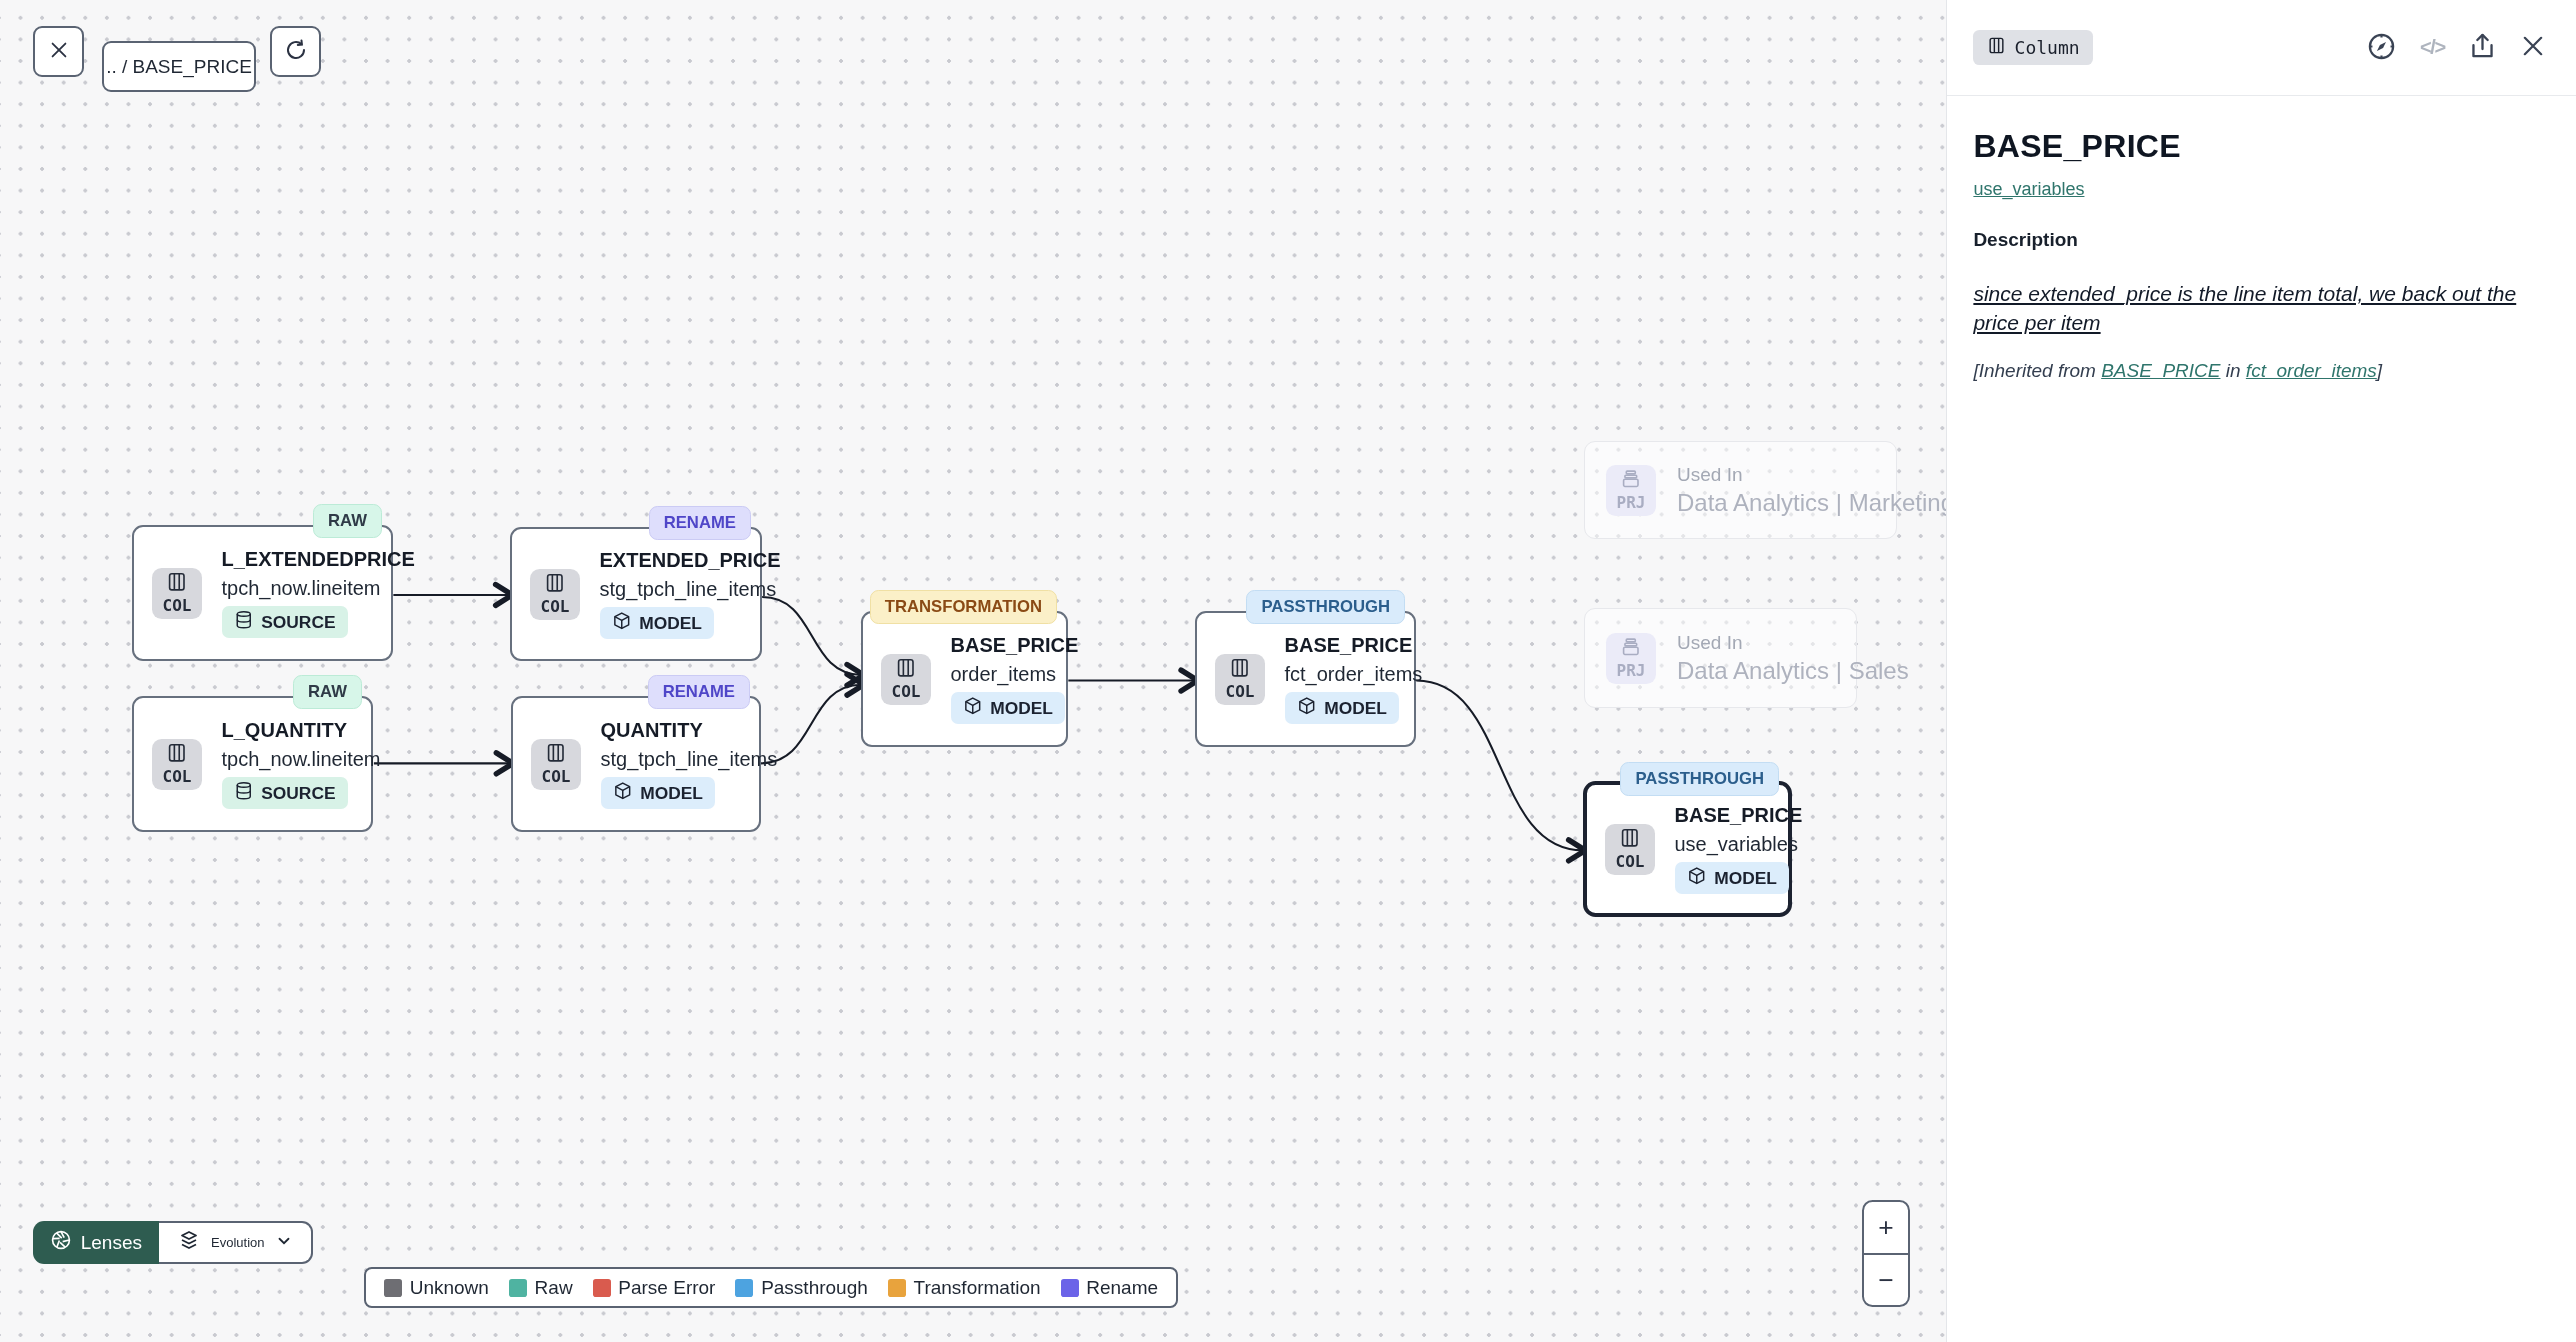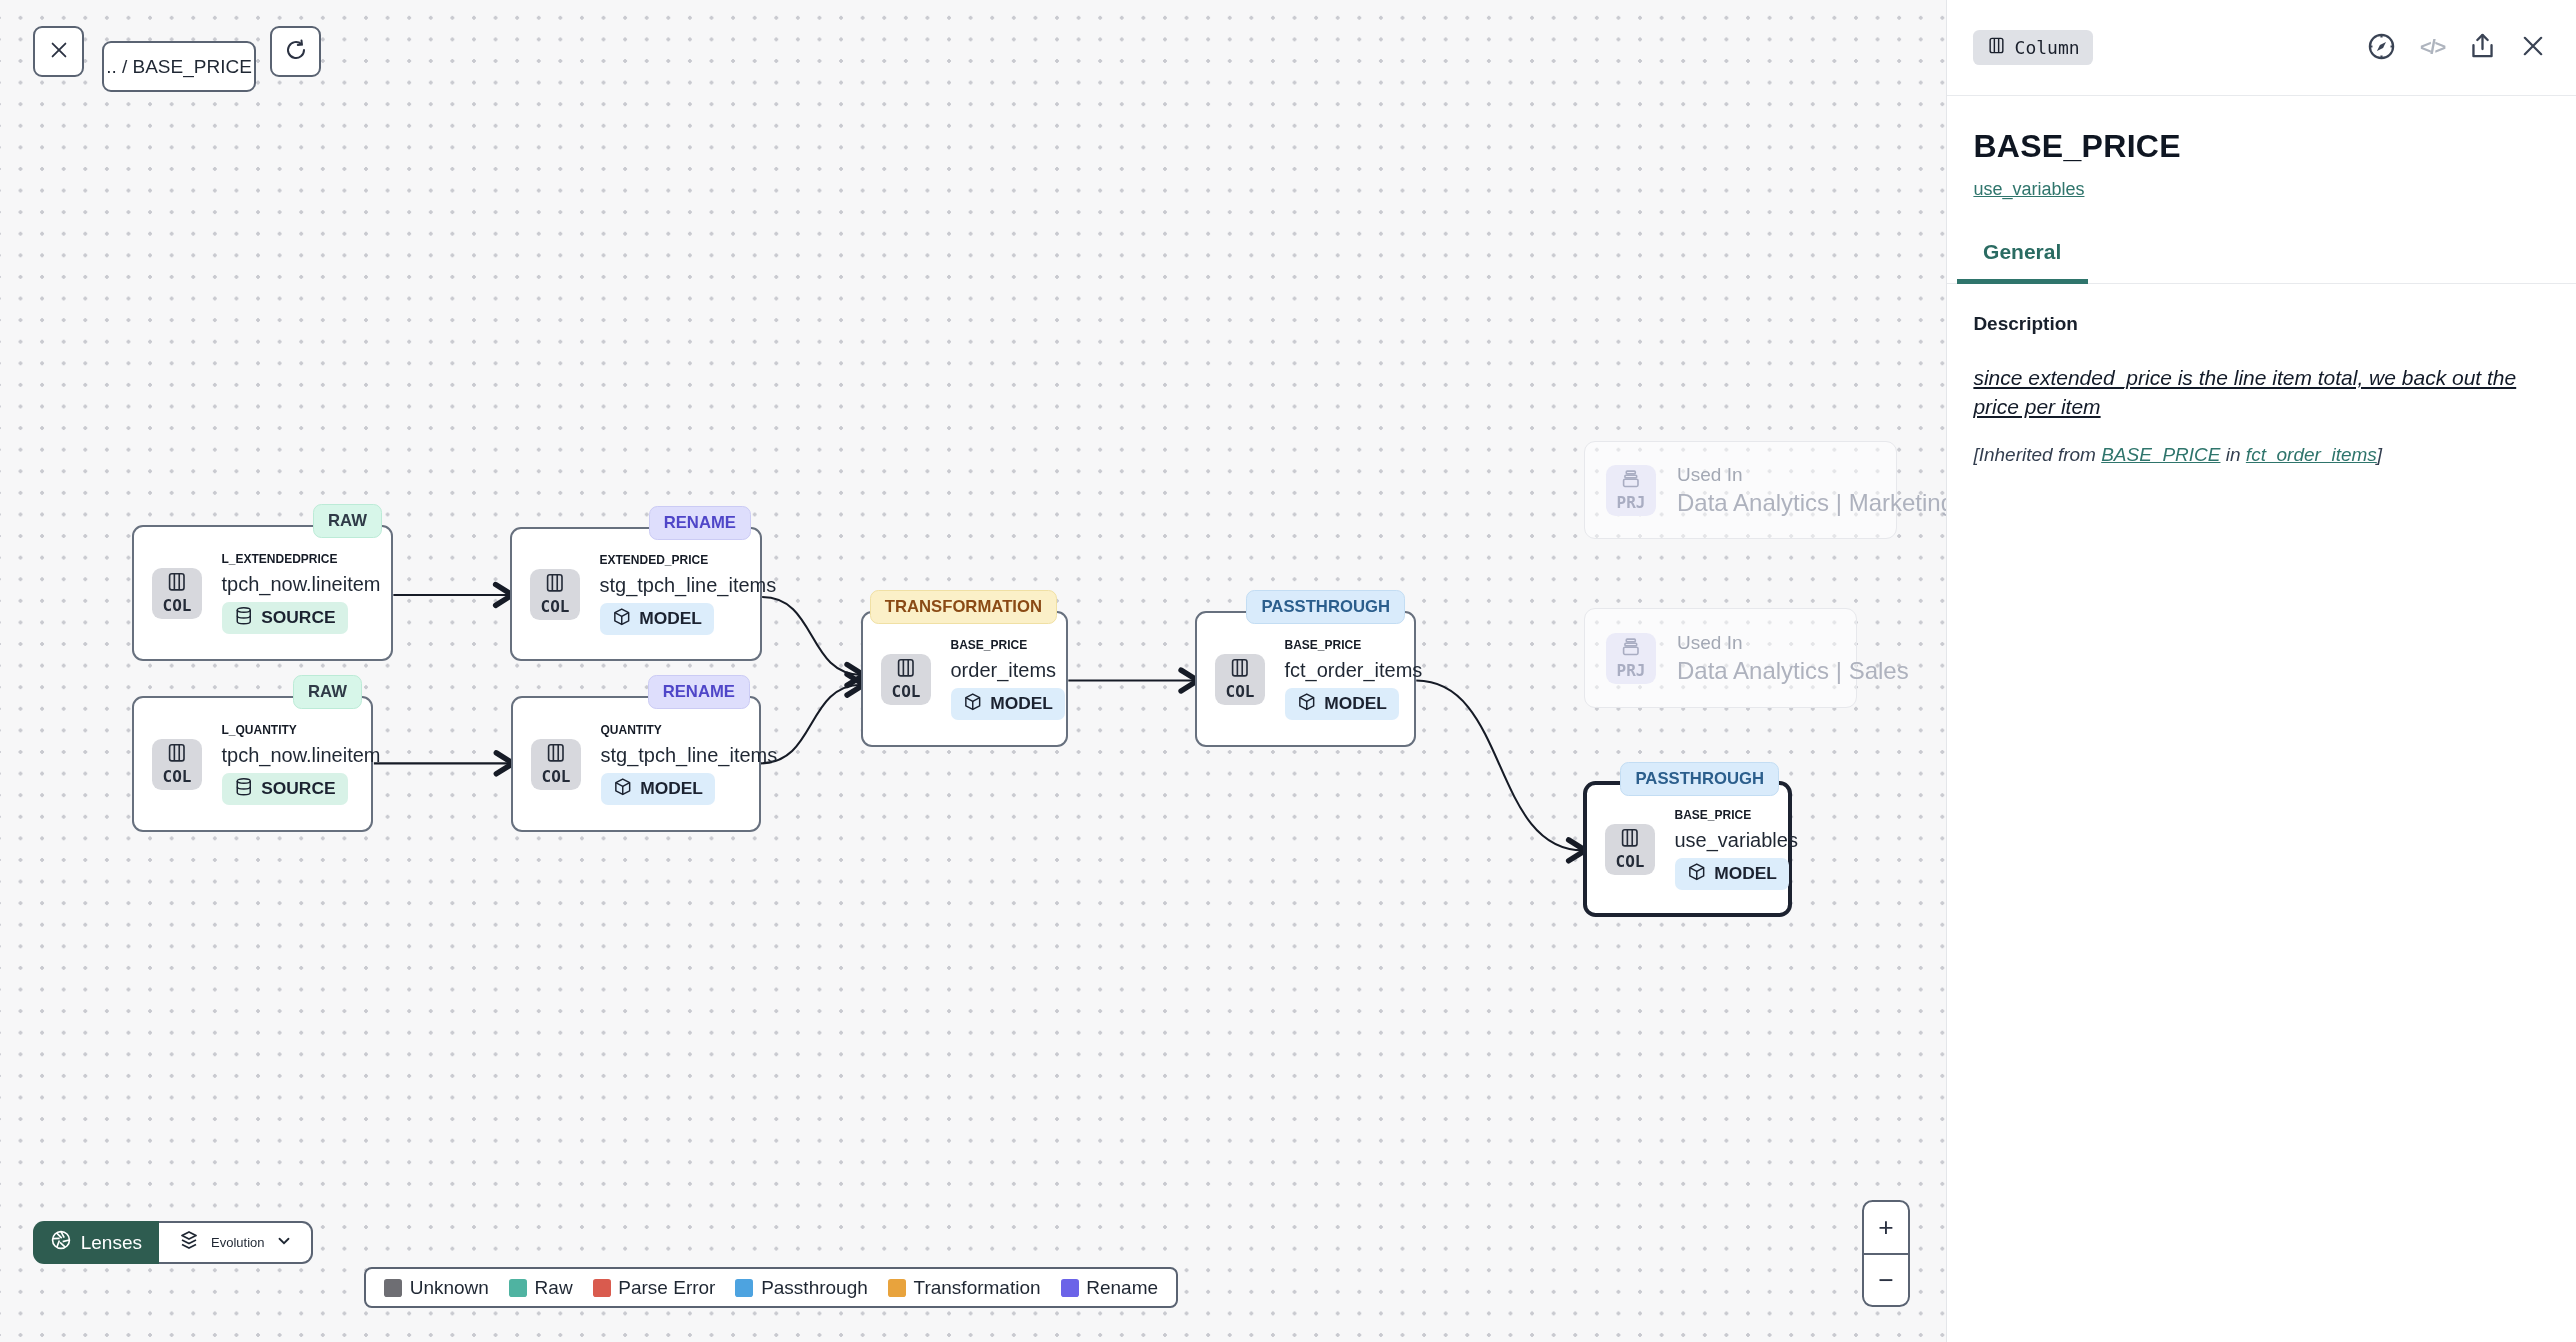--- a/index.html
+++ b/index.html
@@ -22,21 +22,21 @@
 
   
   .node { position:absolute; background:#FFF; border:2.1px solid #67707E; border-radius:11px; cursor:pointer; }
   .node.selected { border:4.2px solid #1C2230; border-radius:12.5px; }
   .node-inner { display:flex; align-items:center; gap:19.5px; padding:0 18px; height:100%; }
   .chip { flex:none; width:50px; height:51px; border-radius:9.7px; background:#D7D8DD;
     display:flex; flex-direction:column; align-items:center; justify-content:center; gap:2.1px; color:#242B38; }
   .chip svg { width:21.6px; height:21.6px; }
   .chip-label { font:700 16px "DejaVu Sans Mono",monospace; }
   .node-text { display:flex; flex-direction:column; gap:6.3px; min-width:0; }
-  .node-title { font-size:12px; font-weight:700; color:#151B26; white-space:nowrap; }
+  .node-title { font-size:20px; font-weight:700; color:#151B26; white-space:nowrap; }
   .node-sub { font-size:20px; color:#1F2733; white-space:nowrap; }
   .badge { display:inline-flex; align-items:center; gap:7.7px; height:32px; padding:0 12.5px;
     border-radius:7px; font-size:17.4px; font-weight:600; color:#1B2230; align-self:flex-start; }
   .badge svg { width:19.5px; height:19.5px; }
   .badge-source { background:#D8F2E7; }
   .badge-model  { background:#DCEDFB; }
   .tag { position:absolute; top:-23px; right:9px; height:34px; padding:0 14px; border-radius:8.4px;
     display:flex; align-items:center; font-size:16.7px; font-weight:600; border:1.4px solid transparent; white-space:nowrap; }
   .tag-raw            { background:#D7F6E9; border-color:#BCEBD7; color:#2F3A47; }
   .tag-rename         { background:#DEDEFC; border-color:#CBCBF4; color:#4F46C8; }
@@ -487,23 +487,20 @@
               <path d="M5 5 L19 19 M19 5 L5 19"></path>
             </svg>
         </span>
       </button>
     </div>
   </div>
 
   <h1 class="panel-title">BASE_PRICE</h1>
   <a class="panel-link">use_variables</a>
 
-  <div class="tabs">
-    <span class="tab active">General</span>
-  </div>
 
   <div class="panel-section">
     <div class="sec-heading">Description</div>
     <p class="desc">since extended_price is the line item total, we back out the price per item</p>
     <p class="inherited"><span>[Inherited from </span><a>BASE_PRICE</a><span> in </span><a>fct_order_items</a><span>]</span></p>
   </div>
 </div>
 
 
 </body></html>

